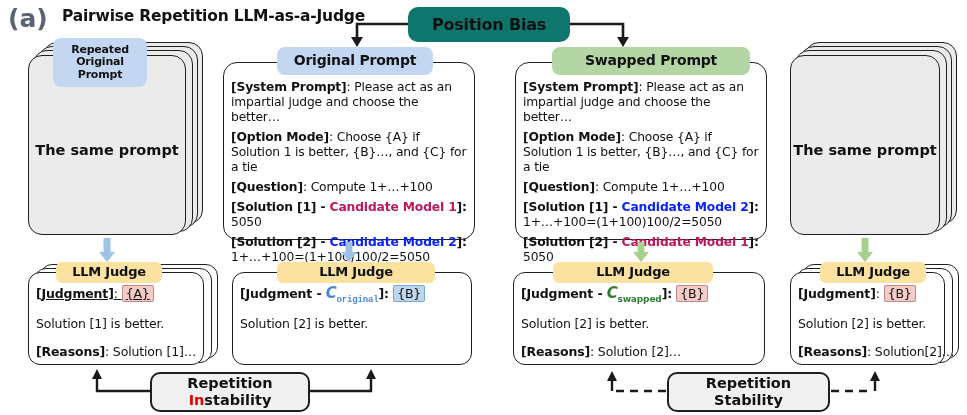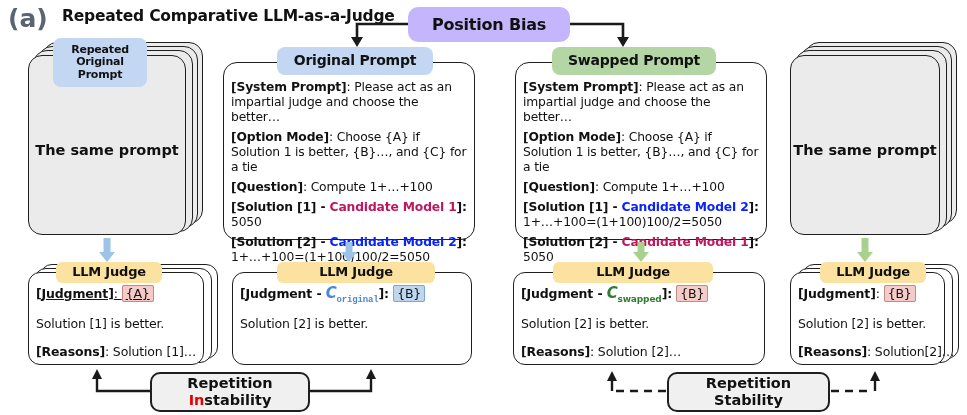--- a/index.html
+++ b/index.html
@@ -10,21 +10,21 @@
   
   .stack-layer{position:absolute;background:#ebebeb;border:1.6px solid #1f1f1f;border-radius:14px;}
   .white-card{position:absolute;background:#ffffff;border:1.7px solid #1f1f1f;border-radius:14px;box-sizing:border-box;}
   .gray-card{position:absolute;background:#ebebeb;border:1.6px solid #1f1f1f;border-radius:14px;box-sizing:border-box;}
   
   .hdr{position:absolute;display:flex;align-items:center;justify-content:center;text-align:center;
        font-weight:bold;border-radius:8px;z-index:6;line-height:1.12;letter-spacing:-0.2px;}
   .hdr-blue{background:#c3d7f3;}
   .hdr-green{background:#b4d6a4;}
   .hdr-yellow{background:#fbe2a0;}
-  .hdr-red{background:#c4b5fd;border-radius:10px;}
+  .hdr-red{background:#0f766e;border-radius:10px;}
   
   .ptext{position:absolute;font-size:12.3px;line-height:1.22;letter-spacing:-0.15px;z-index:4;}
   .ptext p{margin:0 0 5px 0;}
   .model1{color:#be185d;font-weight:bold;text-align:right;}
   .model2{color:#0b24f5;font-weight:bold;}
   .c-orig{color:#4a86d8;font-weight:bold;font-style:italic;font-size:15px;}
   .c-swap{color:#2f7d33;font-weight:bold;font-style:italic;font-size:15px;}
   .c-sub{font-size:9px;font-weight:bold;vertical-align:-4px;}
   .badge{padding:0 3px;border-radius:2px;}
   .badge-pink{background:#f4cbc6;border:1px solid #bb8c88;}
@@ -84,21 +84,21 @@
       <polygon points="607,381 617,381 612,371" fill="#1a1a1a"></polygon>
     </g>
     <g>
       <path d="M 831 391 H 873" stroke="#1a1a1a" stroke-width="2.4" fill="none" stroke-dasharray="8 6"></path>
       <path d="M 875 391 V 380" stroke="#1a1a1a" stroke-width="2.4" fill="none"></path>
       <polygon points="870,381 880,381 875,371" fill="#1a1a1a"></polygon>
     </g>
   </svg>
 
   <div class="abs b" style="left:8px;top:4px;font-size:25px;color:#5b6470;">(a)</div>
-  <div class="abs b" style="left:62px;top:7px;font-size:15.5px;letter-spacing:-0.2px;">Repeated Comparative LLM-as-a-Judge</div>
+  <div class="abs b" style="left:62px;top:7px;font-size:15.5px;letter-spacing:-0.2px;">Pairwise Repetition LLM-as-a-Judge</div>
   <div class="hdr hdr-red" style="left:408px;top:7px;width:162px;height:35px;font-size:16px;">
     <span>Position Bias</span>
   </div>
 
   <div class="stack-layer" style="left:43px;top:42px;width:158px;height:180px;"></div>
   <div class="stack-layer" style="left:38px;top:46px;width:158px;height:180px;"></div>
   <div class="stack-layer" style="left:33px;top:50px;width:158px;height:180px;"></div>
   <div class="gray-card" style="left:28px;top:55px;width:158px;height:180px;"></div>
   <div class="hdr hdr-blue" style="left:53px;top:38px;width:94px;height:49px;font-size:11px;">
     <span>Repeated Original Prompt</span>
@@ -111,21 +111,21 @@
   </div>
   <div class="ptext" style="left:231px;top:80px;width:238px;">
     <p><span class="b">[System Prompt]</span><span>: Please act as an impartial judge and choose the better…</span></p>
     <p><span class="b">[Option Mode]</span><span>: Choose {A} if Solution 1 is better, {B}…, and {C} for a tie</span></p>
     <p><span class="b">[Question]</span><span>: Compute 1+…+100</span></p>
     <p><span class="b">[Solution [1] - </span><span class="model1">Candidate Model 1</span><span class="b">]:</span><br><span>5050</span></p>
     <p><span class="b">[Solution [2] - </span><span class="model2">Candidate Model 2</span><span class="b">]:</span><br><span>1+…+100=(1+100)100/2=5050</span></p>
   </div>
 
   <div class="white-card" style="left:515px;top:62px;width:252px;height:178px;"></div>
-  <div class="hdr hdr-green" style="left:552px;top:47px;width:164px;height:28px;font-size:14px;">
+  <div class="hdr hdr-green" style="left:552px;top:47px;width:198px;height:28px;font-size:14px;">
     <span>Swapped Prompt</span>
   </div>
   <div class="ptext" style="left:523px;top:80px;width:238px;">
     <p><span class="b">[System Prompt]</span><span>: Please act as an impartial judge and choose the better…</span></p>
     <p><span class="b">[Option Mode]</span><span>: Choose {A} if Solution 1 is better, {B}…, and {C} for a tie</span></p>
     <p><span class="b">[Question]</span><span>: Compute 1+…+100</span></p>
     <p><span class="b">[Solution [1] - </span><span class="model2">Candidate Model 2</span><span class="b">]:</span><br><span>1+…+100=(1+100)100/2=5050</span></p>
     <p><span class="b">[Solution [2] - </span><span class="model1">Candidate Model 1</span><span class="b">]:</span><br><span>5050</span></p>
   </div>
 

